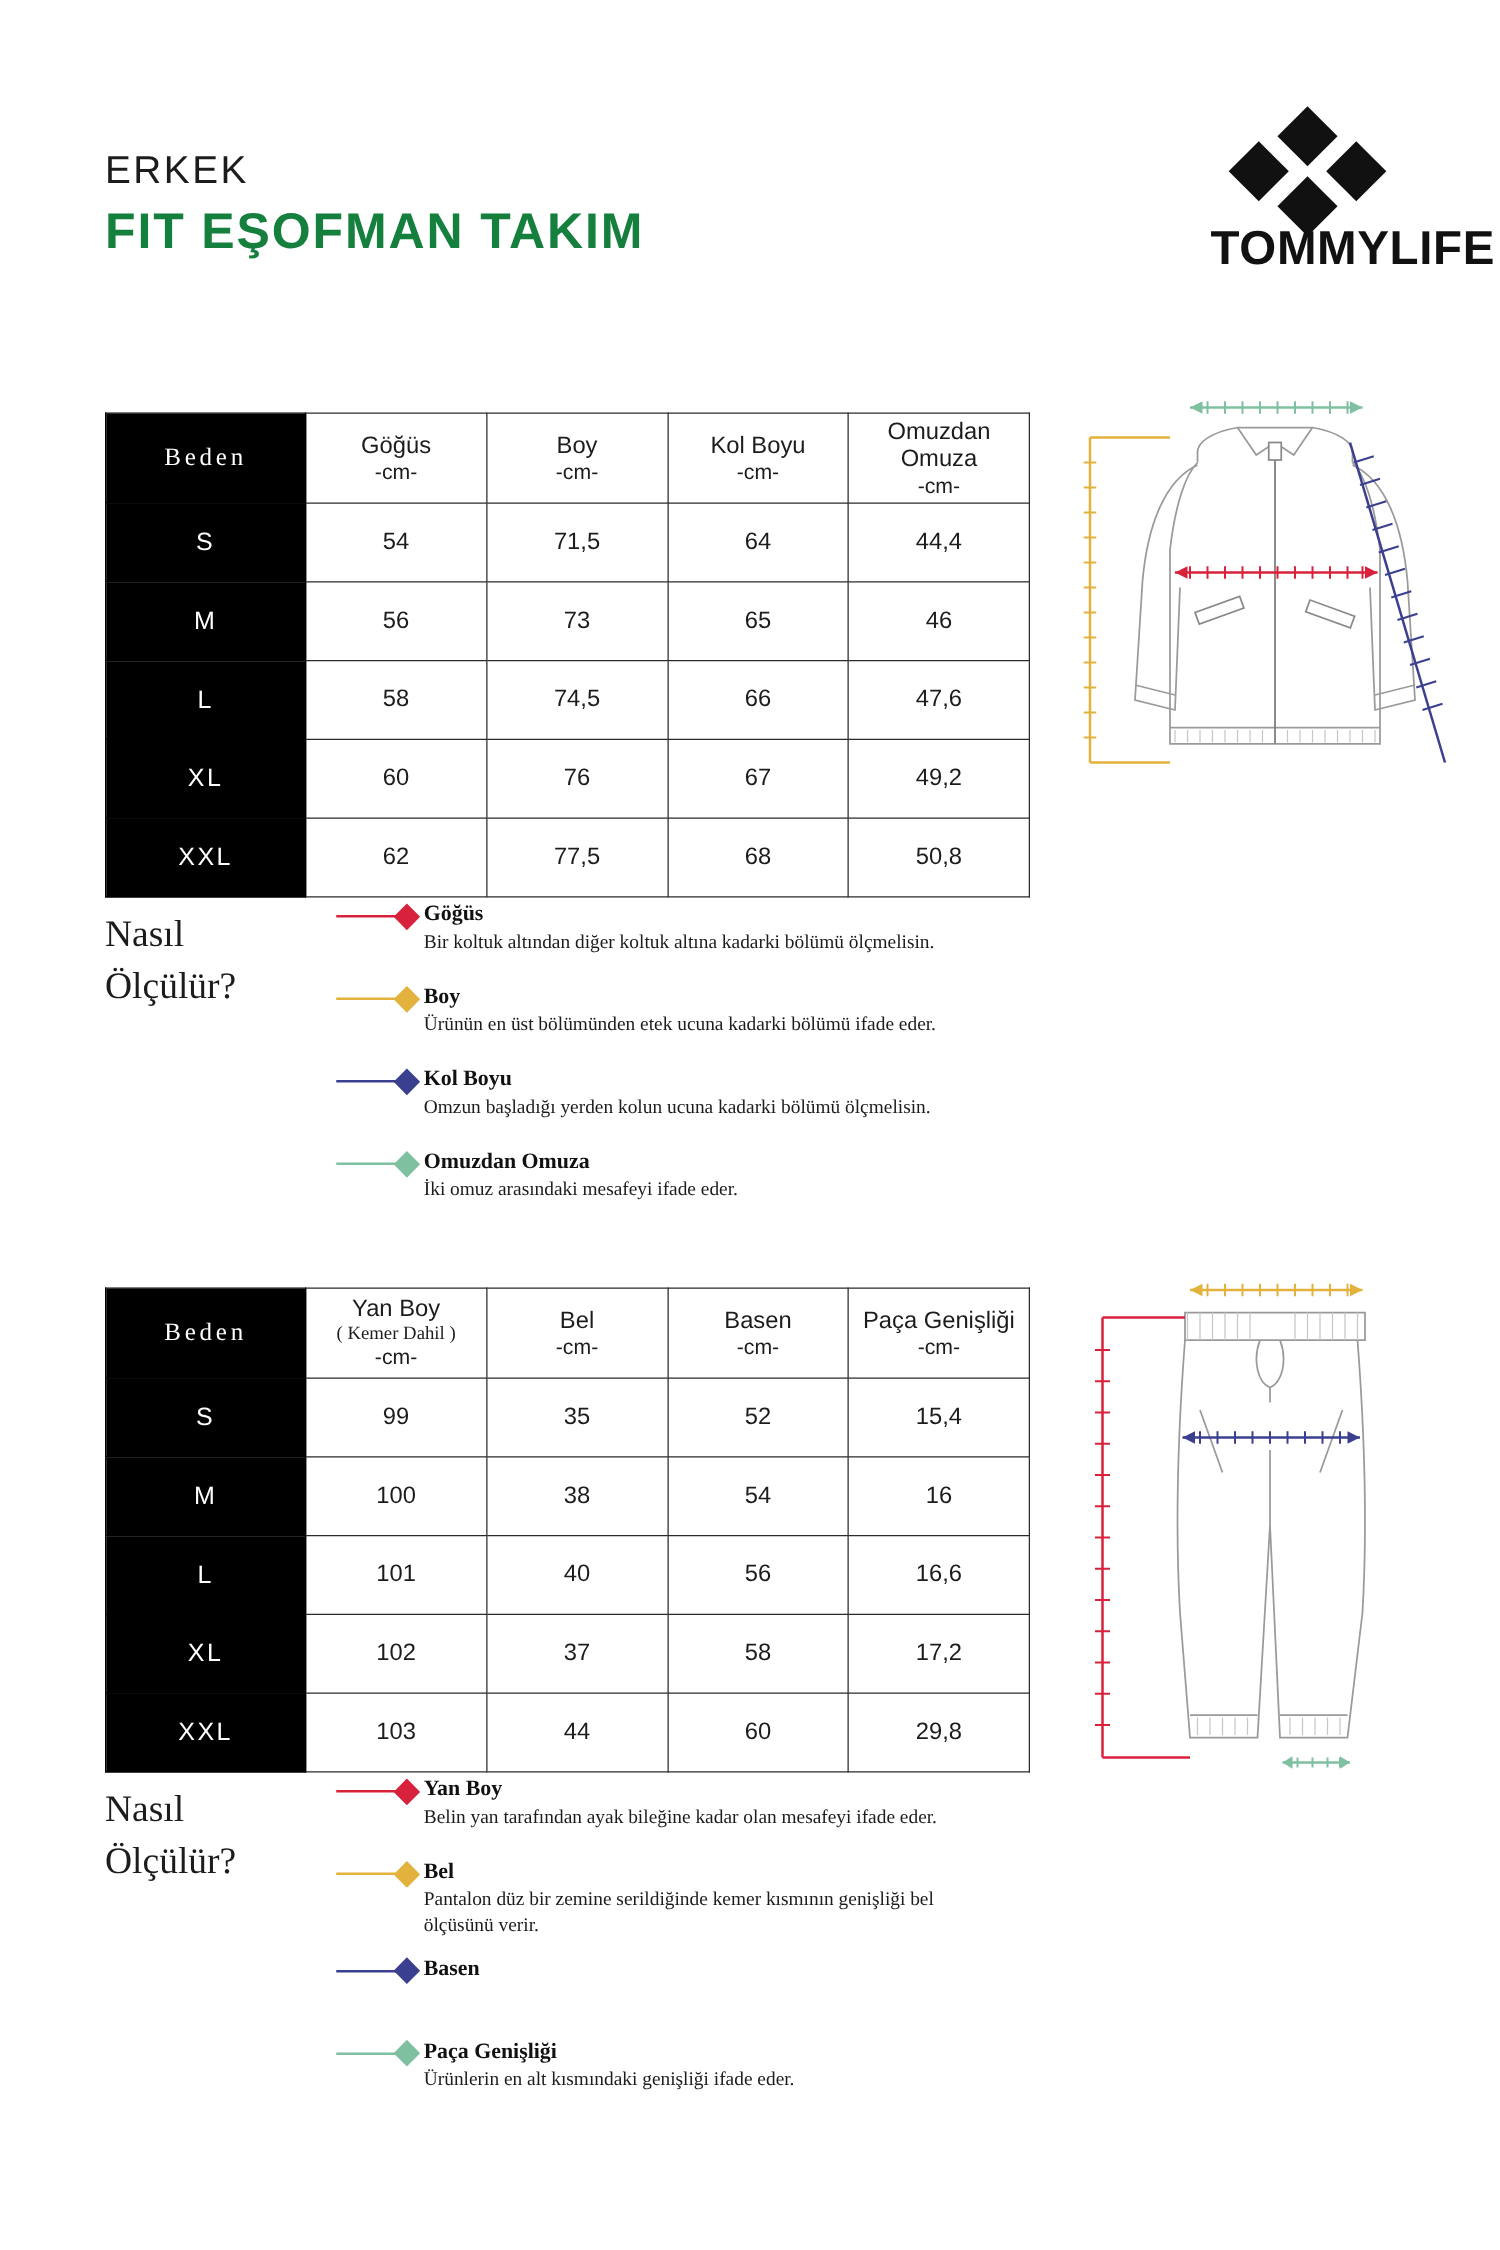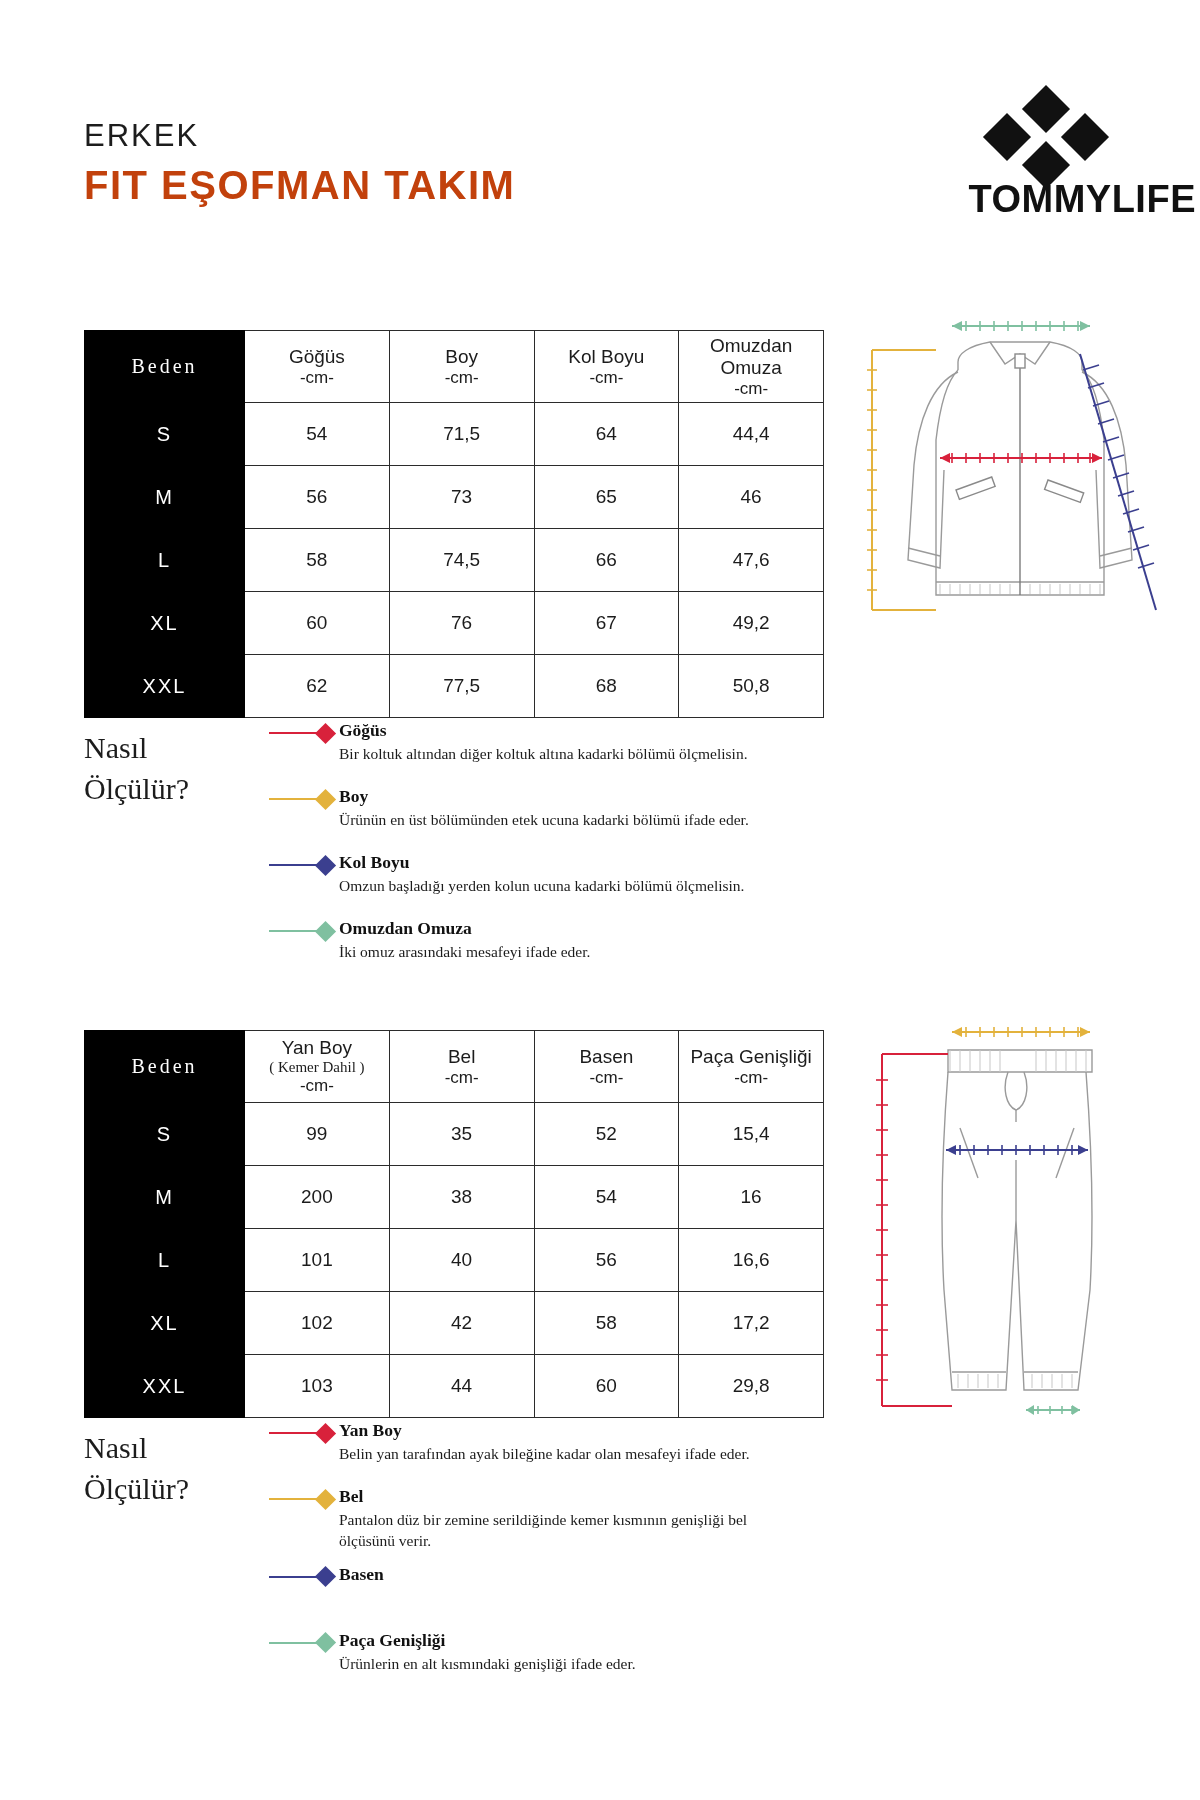--- a/index.html
+++ b/index.html
@@ -33,21 +33,21 @@
     letter-spacing: 2px;
     font-weight: 400;
     color: #1c1c1c;
     line-height: 1;
     margin: 0 0 14px 0;
   }
   .title-main {
     font-size: 40px;
     letter-spacing: 1.5px;
     font-weight: 700;
-    color: #c2410c;
+    color: #15803d;
     line-height: 1;
     margin: 0;
   }
   .brand-block {
     position: absolute;
     right: 0; top: -28px;
     width: 300px;
     text-align: right;
   }
   .brand-mark {
@@ -440,36 +440,36 @@
     <tbody>
       <tr>
         <td class="lead">S</td>
         <td>99</td>
         <td>35</td>
         <td>52</td>
         <td>15,4</td>
       </tr>
       <tr>
         <td class="lead">M</td>
-        <td>200</td>
+        <td>100</td>
         <td>38</td>
         <td>54</td>
         <td>16</td>
       </tr>
       <tr>
         <td class="lead">L</td>
         <td>101</td>
         <td>40</td>
         <td>56</td>
         <td>16,6</td>
       </tr>
       <tr>
         <td class="lead">XL</td>
         <td>102</td>
-        <td>42</td>
+        <td>37</td>
         <td>58</td>
         <td>17,2</td>
       </tr>
       <tr>
         <td class="lead">XXL</td>
         <td>103</td>
         <td>44</td>
         <td>60</td>
         <td>29,8</td>
       </tr>

